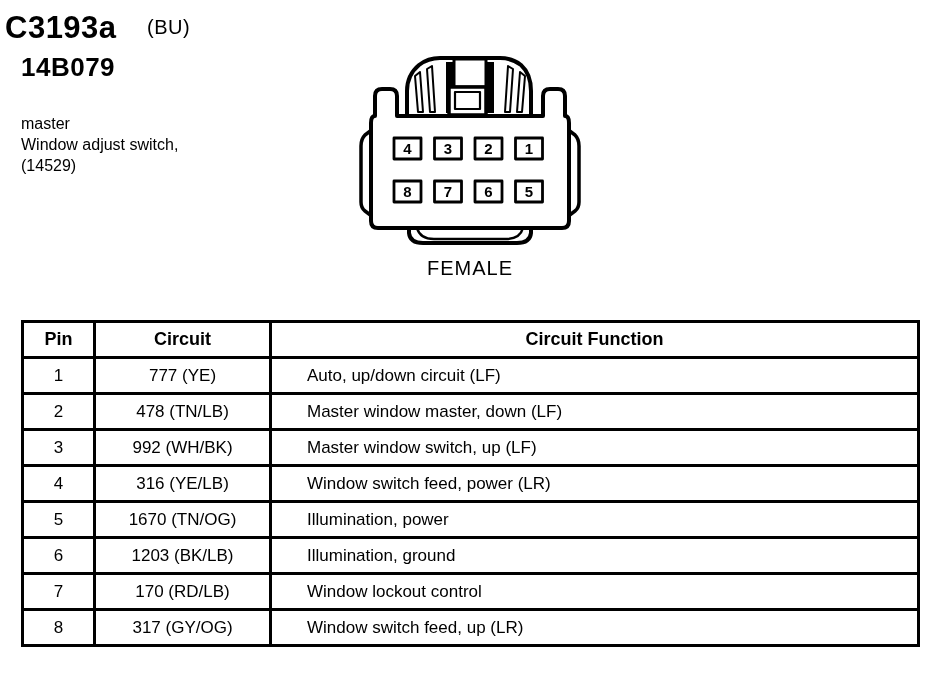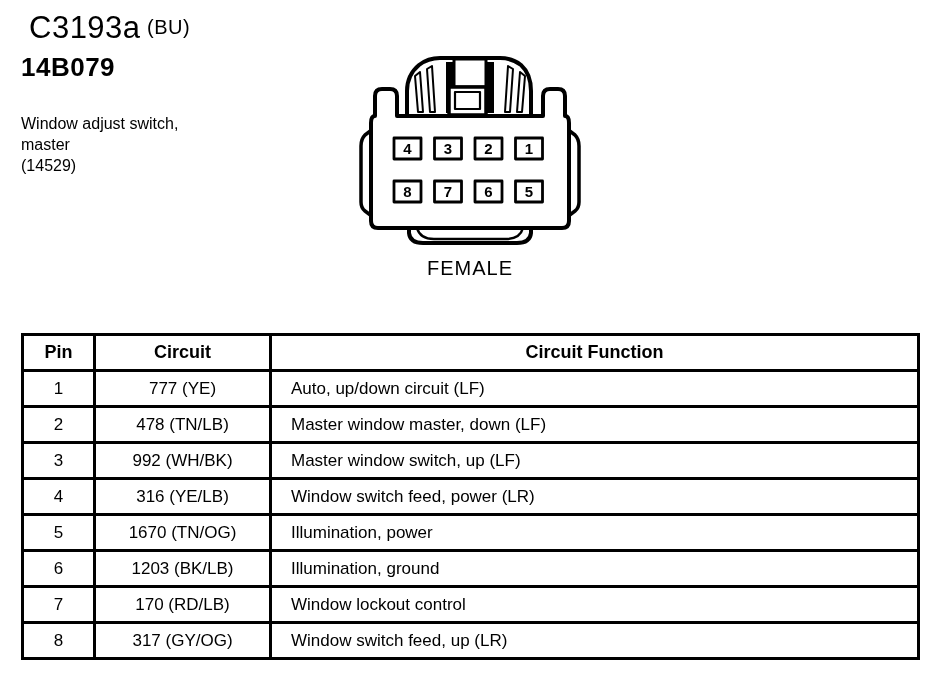--- a/index.html
+++ b/index.html
@@ -12,23 +12,23 @@
     height: 688px;
     background: var(--paper, #ffffff);
     color: var(--ink, #000000);
     font-family: "Liberation Sans", sans-serif;
     overflow: hidden;
   }
 
   
   .connector-id {
     position: absolute;
-    left: 29px; top: 10px;
+    left: 5px; top: 10px;
     font-size: 31px;
-    font-weight: normal;
+    font-weight: bold;
     letter-spacing: 0.5px;
   }
   .connector-suffix {
     position: absolute;
     left: 147px; top: 16px;
     font-size: 20px;
     font-weight: normal;
     letter-spacing: 0.5px;
   }
   .part-number {
@@ -57,21 +57,21 @@
     width: 222px;
     text-align: center;
     font-size: 20px;
     font-weight: normal;
     letter-spacing: 1px;
   }
 
   
   .pinout-table {
     position: absolute;
-    left: 21px; top: 333px;
+    left: 21px; top: 320px;
     border-collapse: collapse;
     table-layout: fixed;
     width: 896px;
     border-radius: 29px;
   }
   .pinout-table th, .pinout-table td {
     border: 3px solid var(--ink, #000000);
     padding: 0;
     overflow: hidden;
     white-space: nowrap;
@@ -82,37 +82,37 @@
     font-weight: bold;
     text-align: center;
   }
   .pinout-table td {
     height: 33px;
     font-size: 17px;
     text-align: center;
   }
   .pinout-table td.c-func {
     text-align: left;
-    padding-left: 19px;
+    padding-left: 35px;
   }
   col.col-pin     { width: 72px;  }
   col.col-circuit { width: 176px; }
   col.col-func    { width: 648px; }
 </style>
 </head>
 <body>
 
 <div class="page" style="--ink: #000000; --paper: #ffffff;">
 
   <div class="connector-id">C3193a</div>
   <div class="connector-suffix">(BU)</div>
   <div class="part-number">14B079</div>
   <div class="description">
+    <div>master</div>
     <div>Window adjust switch,</div>
-    <div>master</div>
     <div>(14529)</div>
   </div>
 
   <svg class="connector-svg" viewBox="0 0 222 215" fill="none" stroke="#000000" stroke-linejoin="round" stroke-linecap="round">
 
     <path d="M 14,84 L 6,90 Q 2,94 2,101 L 2,157 Q 2,163 6,166 L 14,172 Z" fill="#ffffff" stroke-width="3.5"></path>
     <path d="M 208,84 L 216,90 Q 220,94 220,101 L 220,157 Q 220,163 216,166 L 208,172 Z" fill="#ffffff" stroke-width="3.5"></path>
 
     <path d="M 50,180 L 50,188 Q 51,198 64,198 L 158,198 Q 171,198 172,188 L 172,180 Z" fill="#ffffff" stroke-width="4"></path>
     <path d="M 58,183 Q 61,194 75,194 L 147,194 Q 161,194 164,183" stroke-width="2.5"></path>

